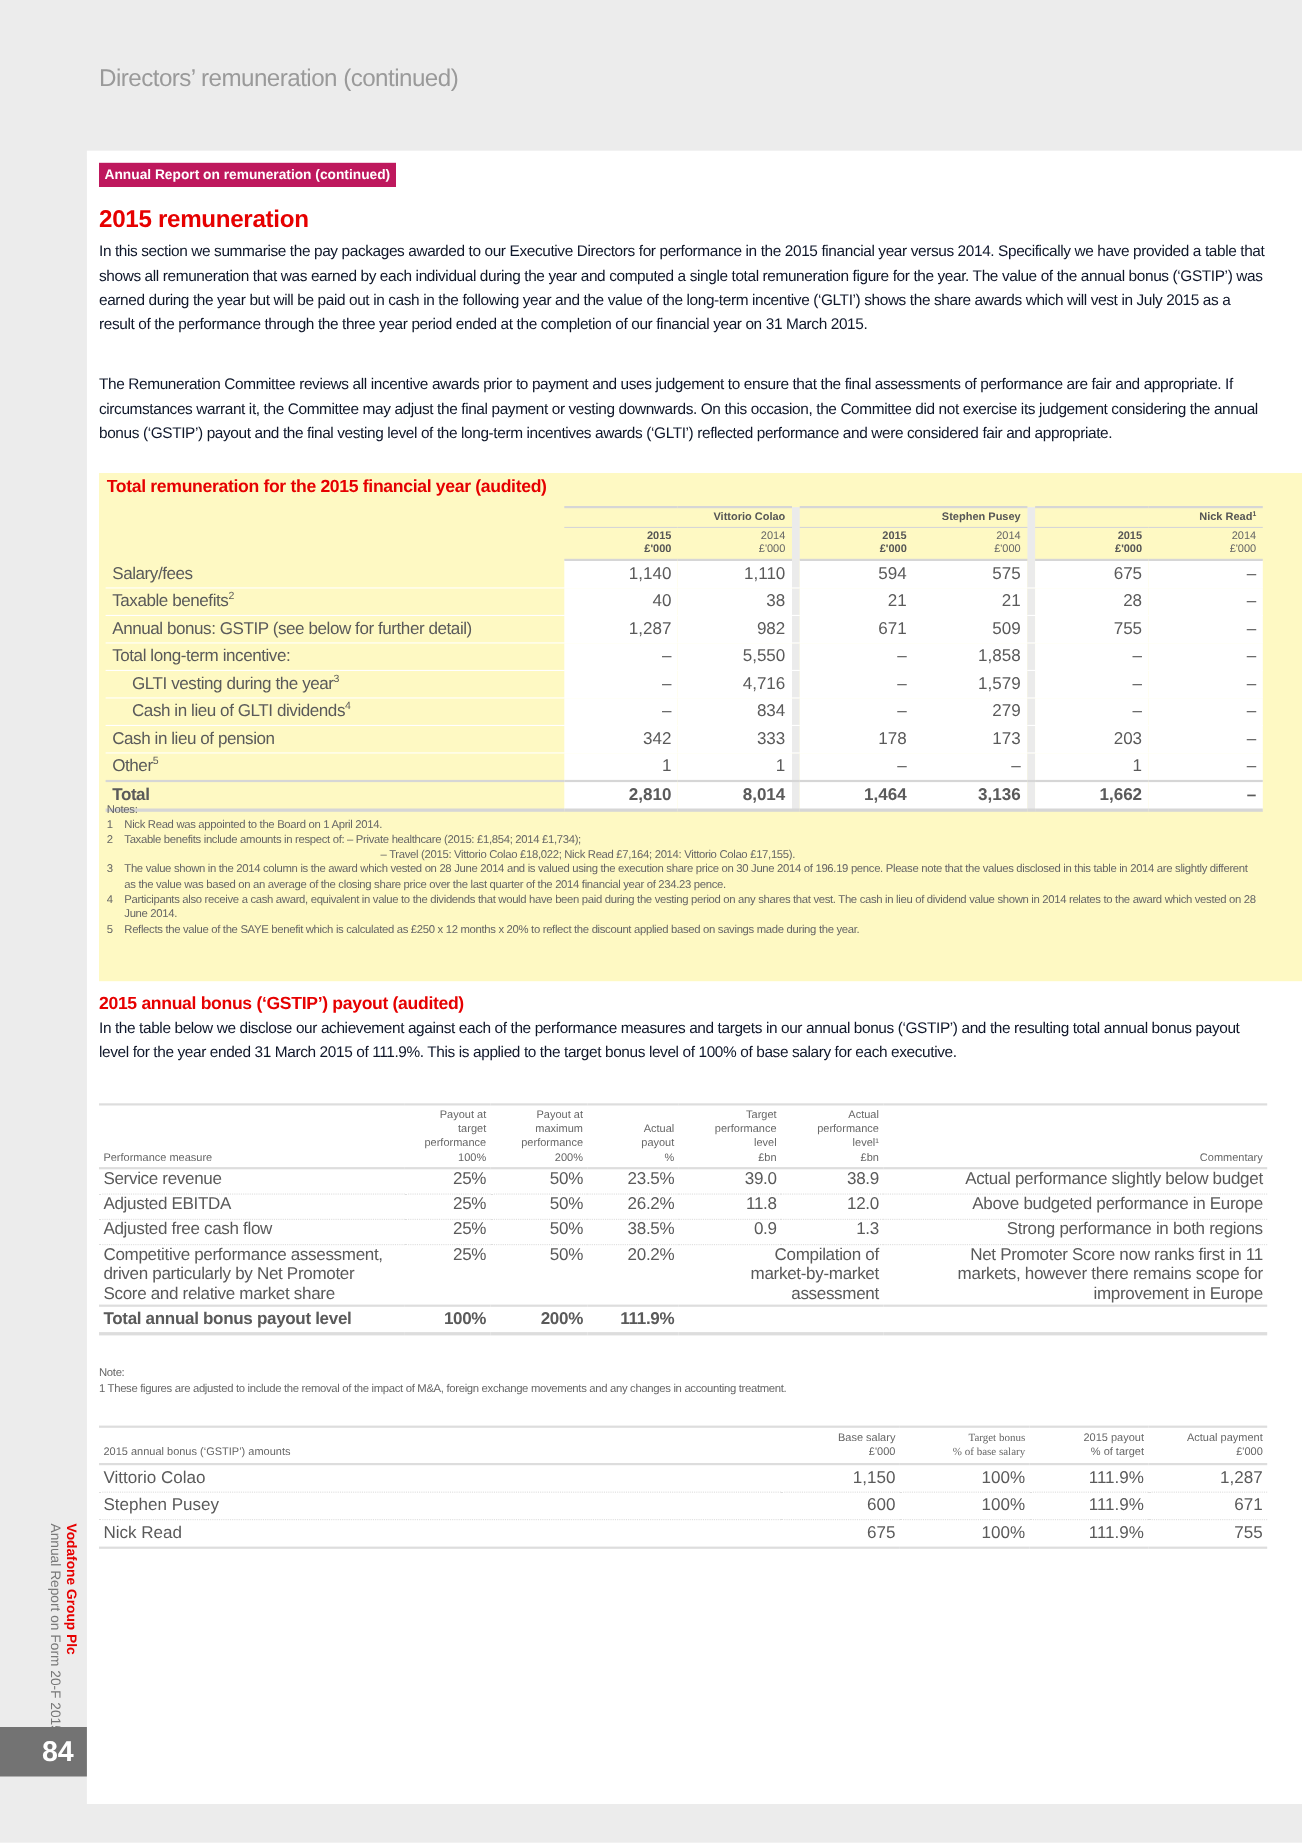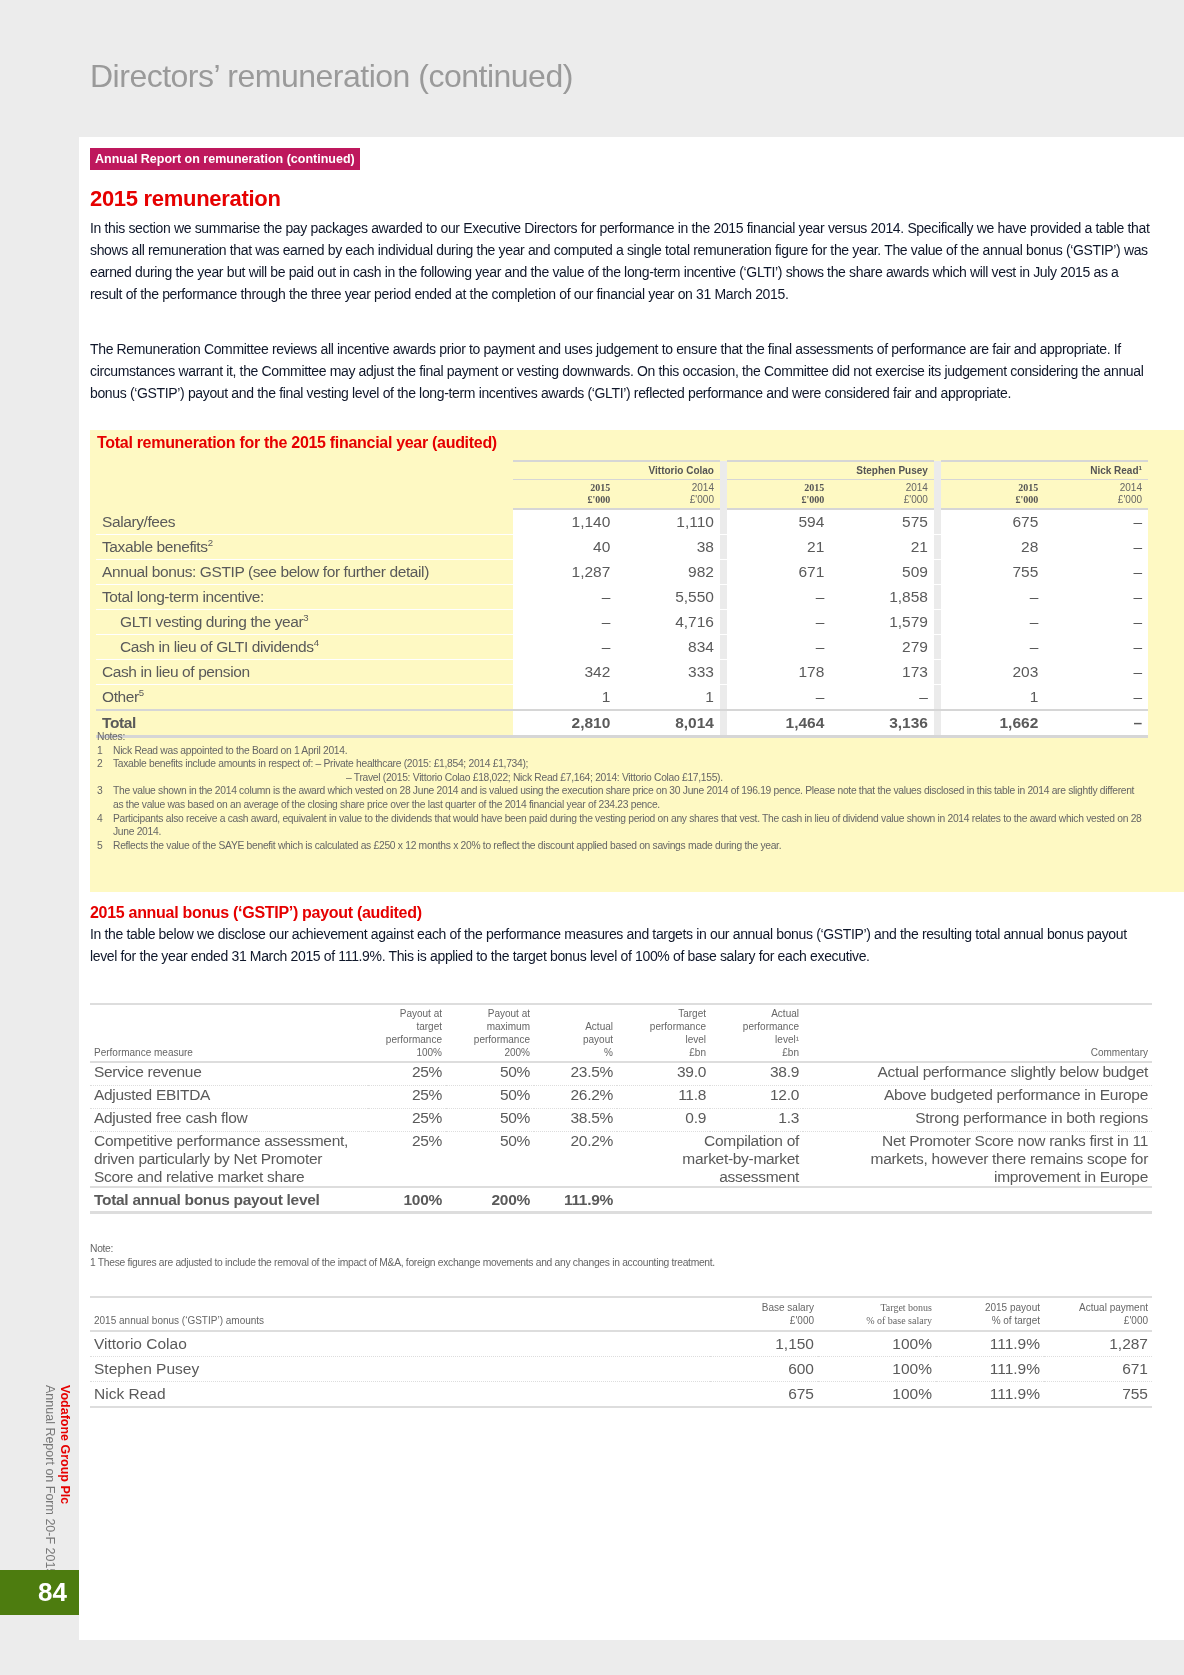--- a/index.html
+++ b/index.html
@@ -1,39 +1,39 @@
 <!DOCTYPE html>
 <html><head>
 <meta charset="utf-8">
 <style>
   html, body { margin:0; padding:0; }
   body { width:1184px; height:1675px; background:#ececec; position:relative; overflow:hidden;
          font-family:"Liberation Sans", sans-serif; color:#555; }
-  .page-title { position:absolute; left:90px; top:58px; font-size:32px; color:#9a9a9a; font-weight:300; letter-spacing:-0.5px; }
+  .page-title { position:absolute; left:90px; top:58px; font-size:22px; color:#9a9a9a; font-weight:300; letter-spacing:-0.5px; }
   .side-strip { position:absolute; left:0; top:145px; width:79px; height:1425px; background:#ececec; }
   .content { position:absolute; left:79px; top:137px; width:1105px; height:1433px; background:#fff; }
   .section-tag { position:absolute; left:11px; top:11px; background:#be185d; color:#fff; font-weight:bold;
                  font-size:12.5px; padding:4px 5px; }
   .h-main { position:absolute; left:11px; top:49px; font-size:22px; font-weight:bold; color:#e60000; margin:0; letter-spacing:-0.3px; }
   .para { position:absolute; left:11px; width:1060px; font-size:14px; line-height:22px; color:#0f172a; margin:0; letter-spacing:-0.35px; }
   .p1 { top:80px; }
   .p2 { top:201px; }
   .panel { position:absolute; left:11px; top:293px; width:1158px; height:462px; background:#fef9c3; }
   .panel-title { position:absolute; left:7px; top:4px; font-size:16px; font-weight:bold; color:#e60000; letter-spacing:-0.3px; }
   table { border-collapse:collapse; }
   .remu { position:absolute; left:6px; top:30px; width:1052px; font-size:15.5px; color:#5a5a5a; }
   .remu td, .remu th { padding:0 6px; height:24px; border-bottom:1px solid #fff; }
   .remu .lbl { width:340px; text-align:left; letter-spacing:-0.4px; }
   .remu .num { text-align:right; width:80px; }
   .remu .valc { background:#fff; }
   .remu .gap { width:6px; padding:0; background:#ebebeb; }
   .remu .name-row th { font-size:10px; font-weight:bold; height:17px; text-align:right; border-top:2px solid #d6d6d6; border-bottom:1px solid #d6d6d6; color:#555; }
   .remu .name-row th.blank { border:none; }
   .remu .yr-row th { font-size:10px; height:28px; text-align:right; line-height:12px; border-bottom:2px solid #d6d6d6; color:#666; font-weight:normal; }
-  .remu .yr-row th.b { font-weight:bold; color:#555;font-family:Liberation Serif, serif; }
+  .remu .yr-row th.b { font-weight:bold; color:#555; }
   .remu .yr-row th.blank { border:none; }
   .remu tr.total td { font-weight:bold; border-top:2px solid #d6d6d6; border-bottom:3px solid #d6d6d6; }
   .remu .ind { padding-left:24px; }
   sup { font-size:0.62em; line-height:0; }
   .notes { position:absolute; left:7px; top:300px; width:1045px; font-size:10.3px; color:#666; line-height:13.6px; letter-spacing:-0.3px; }
   .notes .n { display:flex; }
   .notes .n .k { width:16px; flex:none; }
   .notes .sub { padding-left:249px; }
   .h-sub { position:absolute; left:11px; top:767px; font-size:16px; font-weight:bold; color:#e60000; letter-spacing:-0.3px; }
   .p3 { top:786px; }
@@ -47,21 +47,21 @@
   .amounts { position:absolute; left:11px; top:1159px; width:1062px; font-size:15.5px; color:#5a5a5a; border-top:2px solid #ddd; }
   .amounts th { font-size:10px; color:#666; font-weight:normal; text-align:right; line-height:13px; padding:3px 4px; vertical-align:bottom; border-bottom:2px solid #ddd; }
   .amounts th.l { text-align:left; }
   .amounts td { text-align:right; padding:0 4px; height:24px; border-bottom:1px dotted #ddd; }
   .amounts td.l { text-align:left; }
   .amounts tr:last-child td { border-bottom:2px solid #ddd; }
   .vert { position:absolute; left:42px; top:1385px; width:30px; height:180px; }
   .vert .inner { position:absolute; left:0; top:0; transform-origin:left top; transform:rotate(90deg) translate(0,-30px); white-space:nowrap; font-size:12.5px; line-height:15px; }
   .vert .brand { color:#e60000; font-weight:bold; display:block; }
   .vert .form { color:#777; display:block; }
-  .page-num { position:absolute; left:0; top:1570px; width:79px; height:45px; background:#4d7c0f; color:#fff; font-weight:bold; font-size:26px;
+  .page-num { position:absolute; left:0; top:1570px; width:79px; height:45px; background:#737373; color:#fff; font-weight:bold; font-size:26px;
               text-align:right; padding-right:12px; box-sizing:border-box; line-height:45px; }
   .bottom-band { position:absolute; left:0; top:1640px; width:1184px; height:35px; background:#ececec; }
   .white-bottom { position:absolute; left:79px; top:1570px; width:1105px; height:70px; background:#fff; }
 </style>
 </head>
 <body>
 
 <div class="page-title">Directors’ remuneration (continued)</div>
 <div class="side-strip"></div>
 

